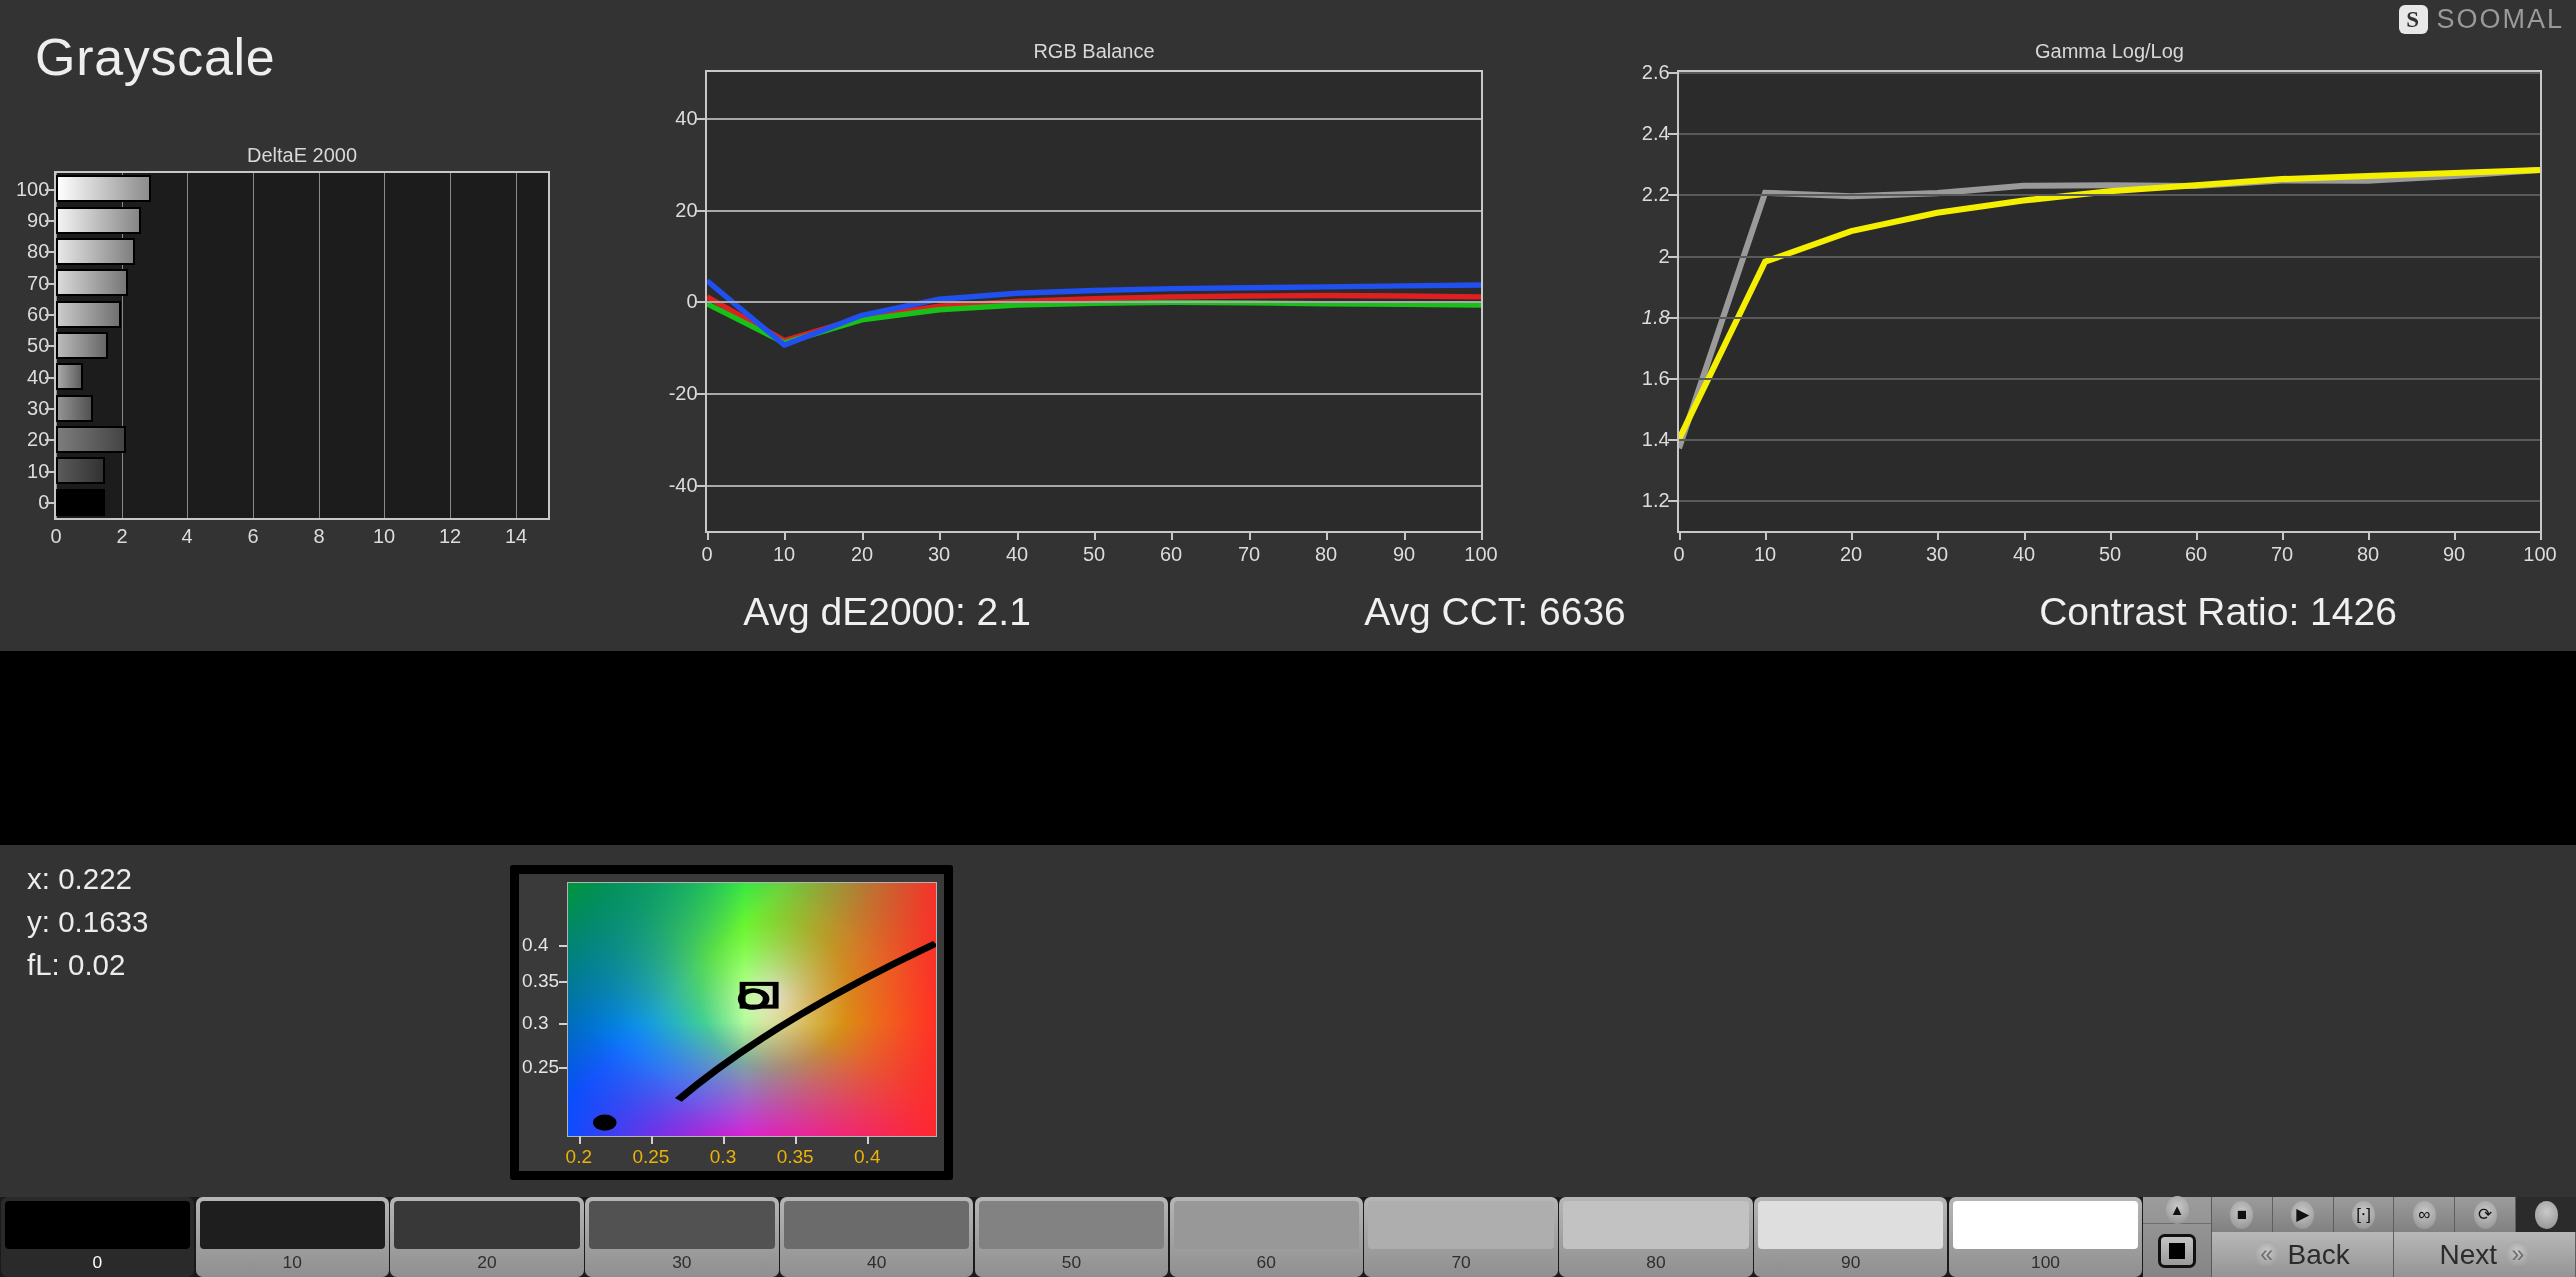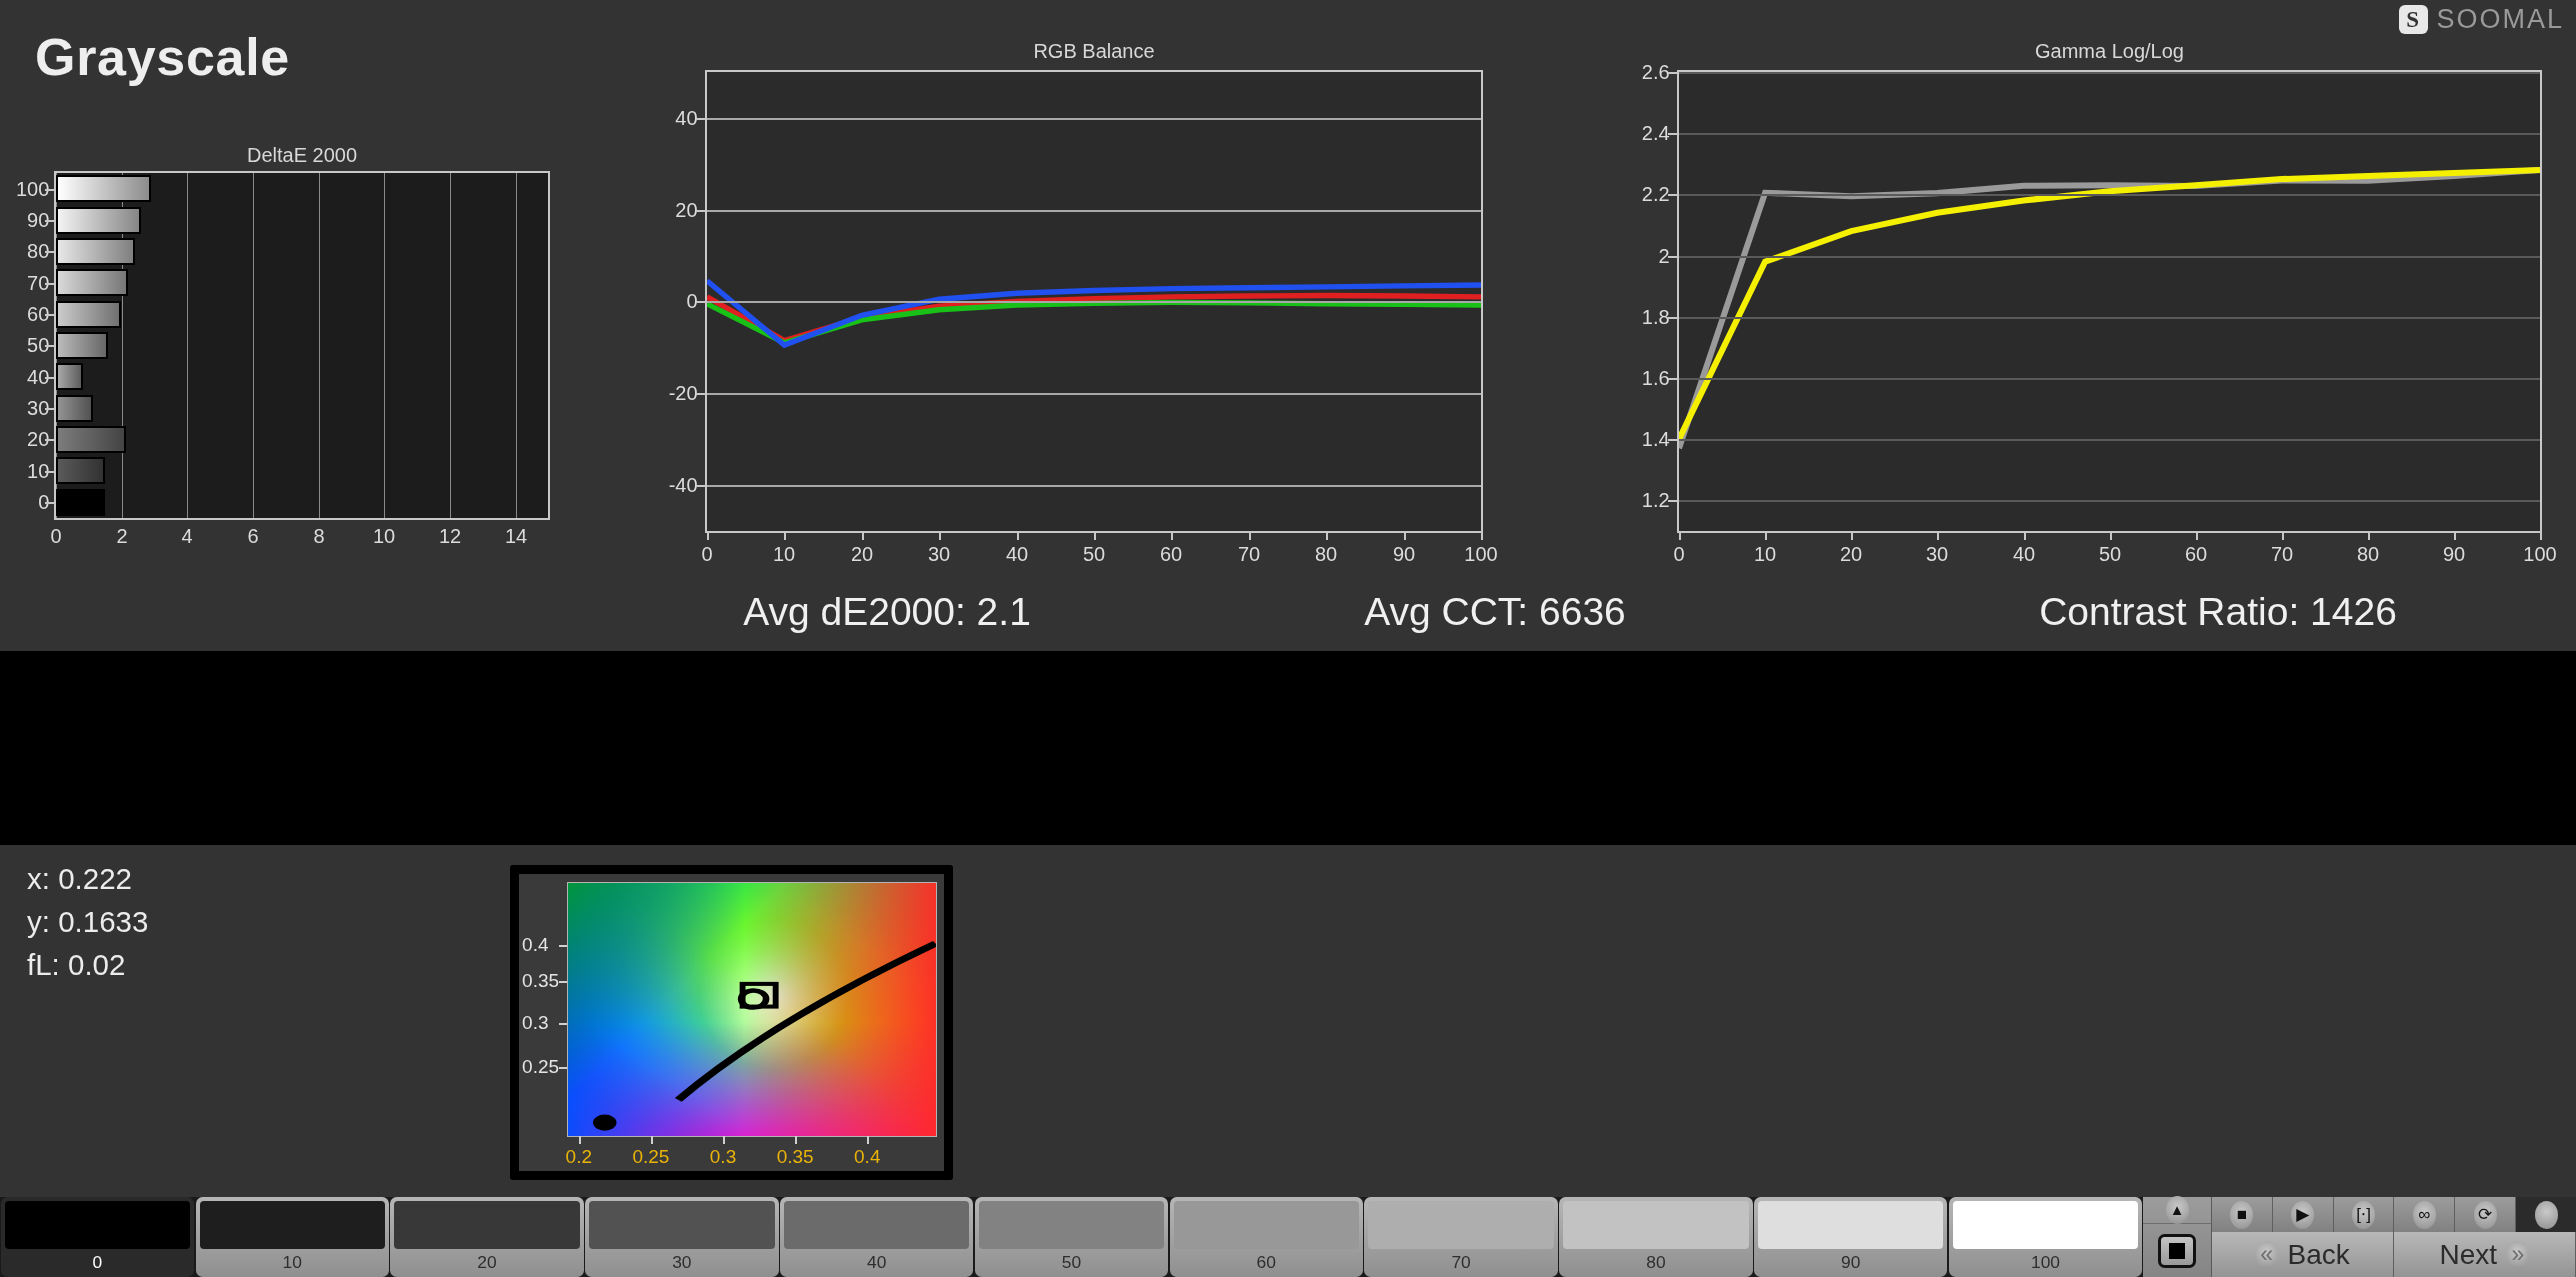--- a/index.html
+++ b/index.html
@@ -23,21 +23,21 @@
   }
   .logo-badge {
     width: 29.5px; height: 29.5px; background: #e8e8e8; border-radius: 6px;
     color: #333; font-size: 23px; font-weight: bold;
     display:flex; align-items:center; justify-content:center;
     font-family: "Liberation Serif", serif;
   }
 
   .page-title {
     position: absolute; left: 35px; top: 27px;
-    font-size: 52px; color: #eeeeee; font-weight: 700;
+    font-size: 52px; color: #eeeeee; font-weight: 400;
     letter-spacing: 0.7px;
   }
 
   .chart-title {
     position:absolute; text-align:center; color:#d8d8d8; font-size:20px;
     width: 100%;
   }
 
   
   .de-panel { position:absolute; left:0px; top:144px; width:590px; height:429px; }
@@ -309,21 +309,21 @@
       <div class="gridline-h" style="top: 428px; background: rgb(90, 90, 90);"></div>
           <div class="rgb-ylab" style="top: 428px;">1.2</div>
           <div class="rgb-ytick" style="top: 428px;"></div>
           <div class="gridline-h" style="top: 367px; background: rgb(90, 90, 90);"></div>
           <div class="rgb-ylab" style="top: 367px;">1.4</div>
           <div class="rgb-ytick" style="top: 367px;"></div>
           <div class="gridline-h" style="top: 306px; background: rgb(90, 90, 90);"></div>
           <div class="rgb-ylab" style="top: 306px;">1.6</div>
           <div class="rgb-ytick" style="top: 306px;"></div>
           <div class="gridline-h" style="top: 245px; background: rgb(90, 90, 90);"></div>
-          <div class="rgb-ylab" style="top: 245px;">1.8</div>
+          <div class="rgb-ylab" style="top: 245px; font-style: italic;">1.8</div>
           <div class="rgb-ytick" style="top: 245px;"></div>
           <div class="gridline-h" style="top: 184px; background: rgb(90, 90, 90);"></div>
           <div class="rgb-ylab" style="top: 184px;">2</div>
           <div class="rgb-ytick" style="top: 184px;"></div>
           <div class="gridline-h" style="top: 122px; background: rgb(90, 90, 90);"></div>
           <div class="rgb-ylab" style="top: 122px;">2.2</div>
           <div class="rgb-ytick" style="top: 122px;"></div>
           <div class="gridline-h" style="top: 61px; background: rgb(90, 90, 90);"></div>
           <div class="rgb-ylab" style="top: 61px;">2.4</div>
           <div class="rgb-ytick" style="top: 61px;"></div>

